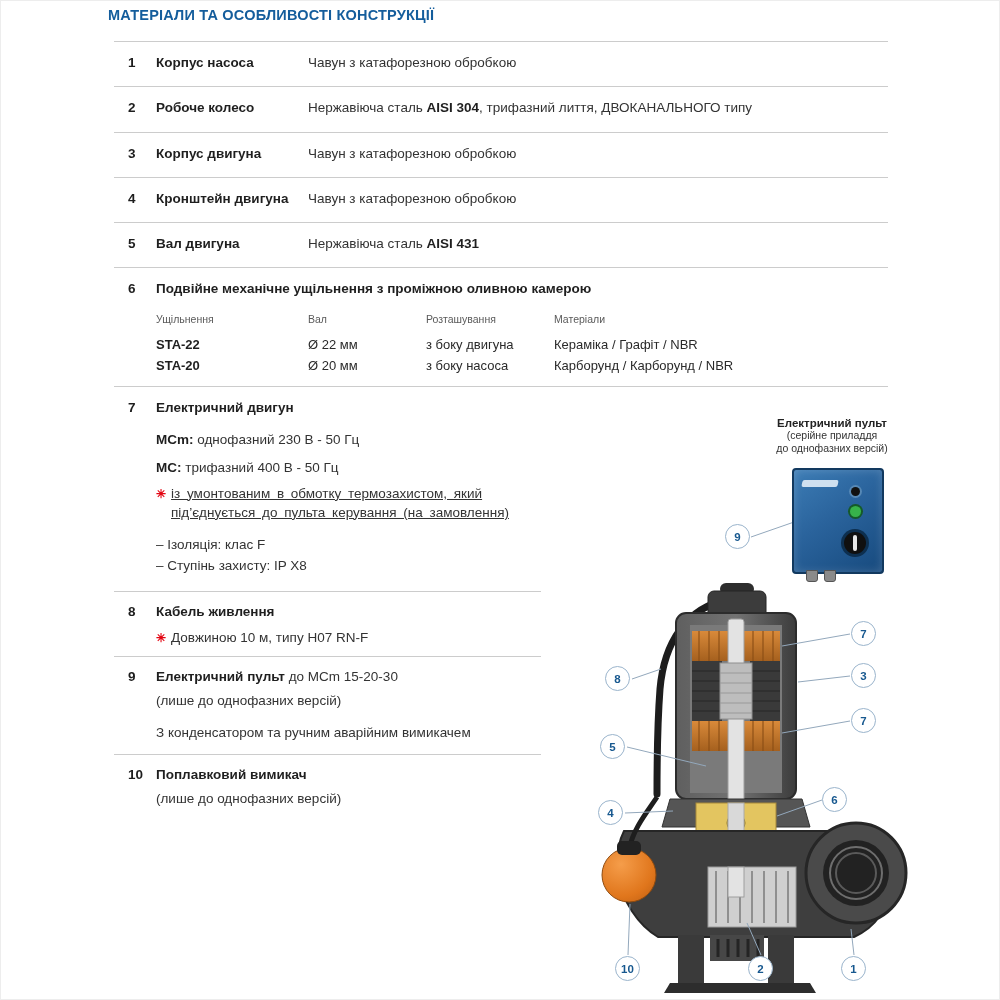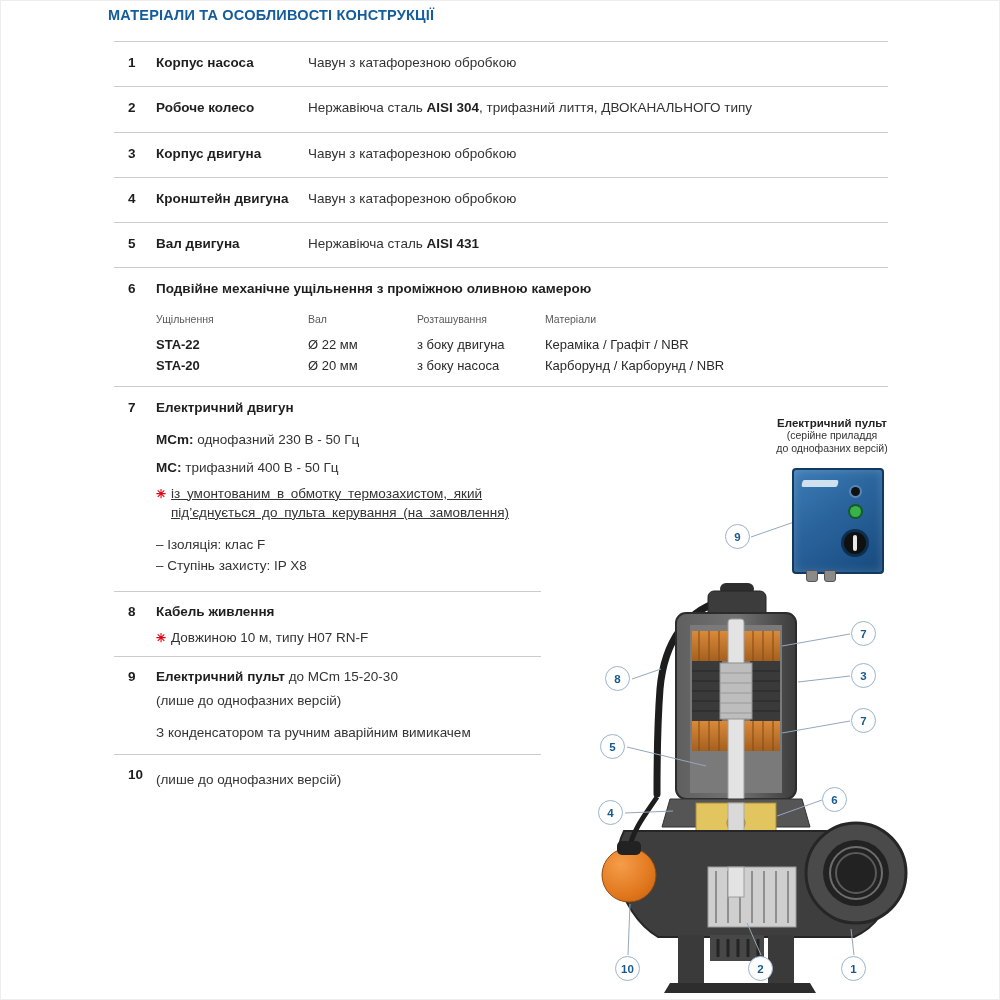--- a/index.html
+++ b/index.html
@@ -18,21 +18,21 @@
   .cnum{width:42px;padding-left:14px;box-sizing:border-box;font-weight:bold;color:#1d1d1d;flex:none;}
   .cname{width:152px;font-weight:bold;color:#1f1f1f;flex:none;}
   .cdesc{flex:1;color:#333;}
   
   .seal{height:119px;}
   .sbody{flex:1;}
   .stitle{font-size:13.5px;margin-bottom:13px;}
   .srow{display:flex;}
   .shead{font-size:10.5px;color:#5a5a5a;margin-bottom:7px;}
   .sdata{font-size:13px;line-height:1.62;color:#2a2a2a;}
-  .sc1{width:152px;flex:none;} .sc2{width:109px;flex:none;} .sc3{width:128px;flex:none;} .sc4{flex:1;}
+  .sc1{width:152px;flex:none;} .sc2{width:118px;flex:none;} .sc3{width:128px;flex:none;} .sc4{flex:1;}
   
   .motor{height:205px;}
   .mbody{flex:1;max-width:395px;}
   .mtitle{font-size:13.5px;}
   .para{margin-top:13px;}
   .para2{margin-top:9px;}
   .note{margin-top:7px;word-spacing:3px;}
   .note2{padding-left:15px;}
   .star{color:#e30613;font-weight:bold;margin-right:5px;font-size:12px;}
   .bullets{margin-top:13px;line-height:1.5;}
@@ -172,20 +172,21 @@
       <div class="nbody">
         <div><span class="b">Електричний пульт</span> <span>до MCm 15-20-30</span></div>
         <div class="sub">(лише до однофазних версій)</div>
         <div class="ntext">З конденсатором та ручним аварійним вимикачем</div>
       </div>
     </div>
 
     <div class="nrow r10">
       <div class="cnum">10</div>
       <div class="nbody">
+        <div class="b">Поплавковий вимикач</div>
         <div class="sub">(лише до однофазних версій)</div>
       </div>
     </div>
   </div>
 
   <div class="panel-label">
     <div class="pl-title">Електричний пульт</div>
     <div class="pl-sub">(серійне приладдя</div>
     <div class="pl-sub">до однофазних версій)</div>
   </div>

